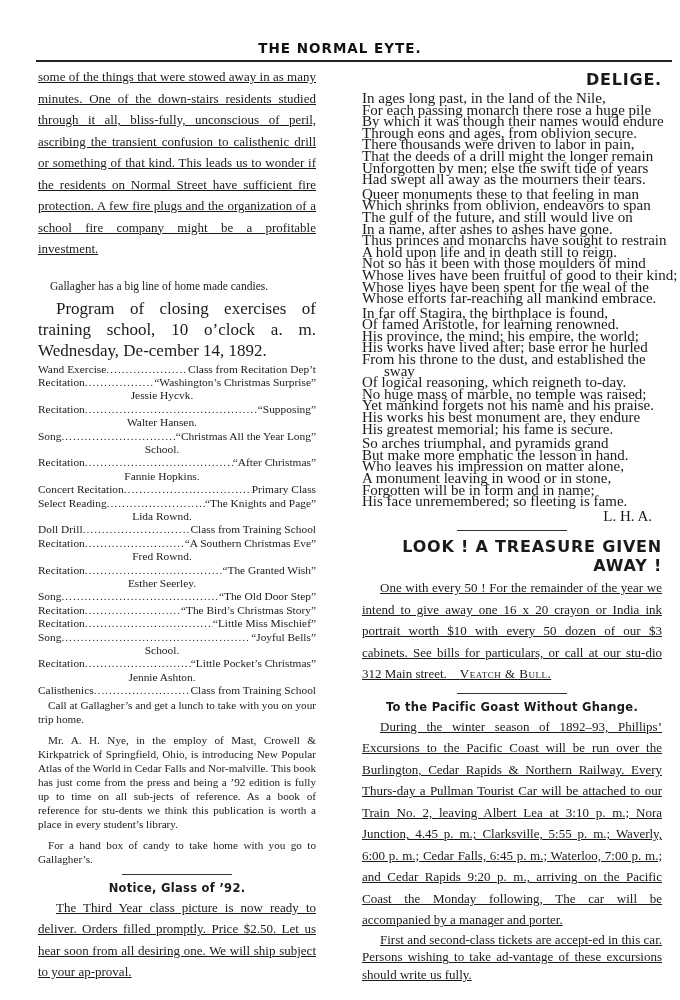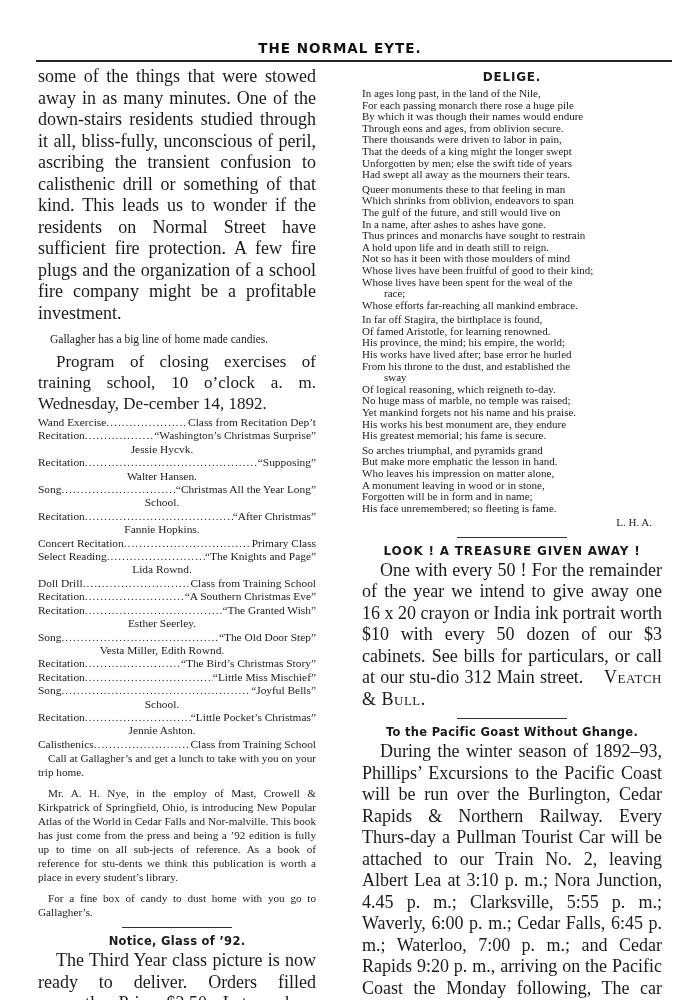--- a/index.html
+++ b/index.html
@@ -12,40 +12,40 @@
     font-family: "DejaVu Sans", "Liberation Sans", sans-serif; font-weight: bold;
     font-size: 13.5px; letter-spacing: 1px; color: #111;
   }
   .rule-top {
     position: absolute; left: 36px; top: 60px; width: 636px; height: 0;
     border-top: 2px solid #222;
   }
   .col { position: absolute; top: 66px; }
   .left { left: 38px; width: 278px; }
   .right { left: 362px; width: 300px; }
-  .big { font-size: 18px; line-height: 21.5px; text-align: justify; margin: 0; }
+  .big { font-size: 13px; line-height: 21.5px; text-align: justify; margin: 0; text-decoration: underline; }
   .small { font-size: 11.2px; line-height: 14px; text-align: justify; }
   .small p { margin: 0 0 7px 0; text-indent: 10px; }
-  .note { font-size: 11.5px; margin: 9px 0 6px 12px; }
+  .note { font-size: 11.5px; margin: 20px 0 6px 12px; }
   .prog-intro { font-size: 17px; line-height: 21px; text-align: justify; text-indent: 18px; margin: 0 0 2px 0; }
   .prog { font-size: 11.4px; line-height: 13.4px; }
   .prog-row { display: flex; white-space: nowrap; }
   .prog-row .lbl { flex: 0 0 auto; }
   .prog-row .dots { flex: 1 1 auto; overflow: hidden; letter-spacing: 1px; }
   .prog-row .dots::before { content: "................................................................................"; }
   .prog-row .val { flex: 0 0 auto; }
   .prog-perf { text-align: center; padding-right: 30px; }
   .divider { width: 110px; margin: 8px auto 6px auto; border-top: 1px solid #333; }
   .head {
     font-family: "DejaVu Sans", "Liberation Sans", sans-serif; font-weight: bold;
     text-align: center; font-size: 11.5px; letter-spacing: 0.3px; margin: 4px 0 2px 0;
   }
-  .head.lg { font-size: 12px; letter-spacing: 0.8px; }
+  .head.lg { font-size: 16px; letter-spacing: 0.8px; text-align: right; }
   .sc { font-variant: small-caps; letter-spacing: 0.5px; }
-  .poem { font-size: 11px; line-height: 11.6px; margin-top: 4px; }
+  .poem { font-size: 15px; line-height: 11.6px; margin-top: 4px; }
   .poem .stanza { margin-bottom: 3px; }
   .poem .line { white-space: nowrap; }
   .poem .cont { padding-left: 22px; }
   .poem .sig { text-align: right; padding-right: 10px; }
   .ind { text-indent: 18px; }
 </style>
 </head>
 <body>
 
 <div class="masthead">THE NORMAL EYTE.</div>
@@ -119,36 +119,36 @@
           <span class="dots"></span>
           <span class="val">Class from Training School</span>
         </div>
     </div>
     <div>
       <div class="prog-row">
           <span class="lbl">Recitation</span>
           <span class="dots"></span>
           <span class="val">“A Southern Christmas Eve”</span>
         </div>
+      <div class="prog-perf">Fred Rownd.</div>
     </div>
     <div>
       <div class="prog-row">
           <span class="lbl">Recitation</span>
           <span class="dots"></span>
           <span class="val">“The Granted Wish”</span>
         </div>
       <div class="prog-perf">Esther Seerley.</div>
     </div>
     <div>
       <div class="prog-row">
           <span class="lbl">Song</span>
           <span class="dots"></span>
           <span class="val">“The Old Door Step”</span>
         </div>
-      <div class="prog-perf">Vesta Miller, Edith Rownd.</div>
     </div>
     <div>
       <div class="prog-row">
           <span class="lbl">Recitation</span>
           <span class="dots"></span>
           <span class="val">“The Bird’s Christmas Story”</span>
         </div>
     </div>
     <div>
       <div class="prog-row">
@@ -178,53 +178,52 @@
           <span class="lbl">Calisthenics</span>
           <span class="dots"></span>
           <span class="val">Class from Training School</span>
         </div>
     </div>
   </div>
 
   <div class="small" style="">
     <p>Call at Gallagher’s and get a lunch to take with you on your trip home.</p>
     <p>Mr. A. H. Nye, in the employ of Mast, Crowell &amp; Kirkpatrick of Springfield, Ohio, is introducing New Popular Atlas of the World in Cedar Falls and Nor-malville. This book has just come from the press and being a ’92 edition is fully up to time on all sub-jects of reference. As a book of reference for stu-dents we think this publication is worth a place in every student’s library.</p>
-    <p>For a fine box of candy to dust home with you go to Gallagher’s.</p>
+    <p>For a hand box of candy to take home with you go to Gallagher’s.</p>
   </div>
 
   <div class="divider"></div>
   <div class="head">Notice, Glass of ’92.</div>
   <p class="big ind">The Third Year class picture is now ready to deliver. Orders filled promptly. Price $2.50. Let us hear soon from all desiring one. We will ship subject to your ap-proval.</p>
 
 </div>
 
 <div class="col right">
   <div class="head lg">DELIGE.</div>
   <div class="poem">
     <div class="stanza">
       <div class="line">In ages long past, in the land of the Nile,</div>
       <div class="line">For each passing monarch there rose a huge pile</div>
       <div class="line">By which it was though their names would endure</div>
       <div class="line">Through eons and ages, from oblivion secure.</div>
       <div class="line">There thousands were driven to labor in pain,</div>
-      <div class="line">That the deeds of a king might the longer swept</div>
+      <div class="line">That the deeds of a drill might the longer remain</div>
       <div class="line">Unforgotten by men; else the swift tide of years</div>
       <div class="line">Had swept all away as the mourners their tears.</div>
     </div>
     <div class="stanza">
       <div class="line">Queer monuments these to that feeling in man</div>
       <div class="line">Which shrinks from oblivion, endeavors to span</div>
       <div class="line">The gulf of the future, and still would live on</div>
       <div class="line">In a name, after ashes to ashes have gone.</div>
       <div class="line">Thus princes and monarchs have sought to restrain</div>
       <div class="line">A hold upon life and in death still to reign.</div>
       <div class="line">Not so has it been with those moulders of mind</div>
       <div class="line">Whose lives have been fruitful of good to their kind;</div>
       <div class="line">Whose lives have been spent for the weal of the</div>
-      <div class="line cont">race;</div>
       <div class="line">Whose efforts far-reaching all mankind embrace.</div>
     </div>
     <div class="stanza">
       <div class="line">In far off Stagira, the birthplace is found,</div>
       <div class="line">Of famed Aristotle, for learning renowned.</div>
       <div class="line">His province, the mind; his empire, the world;</div>
       <div class="line">His works have lived after; base error he hurled</div>
       <div class="line">From his throne to the dust, and established the</div>
       <div class="line cont">sway</div>
       <div class="line">Of logical reasoning, which reigneth to-day.</div>

